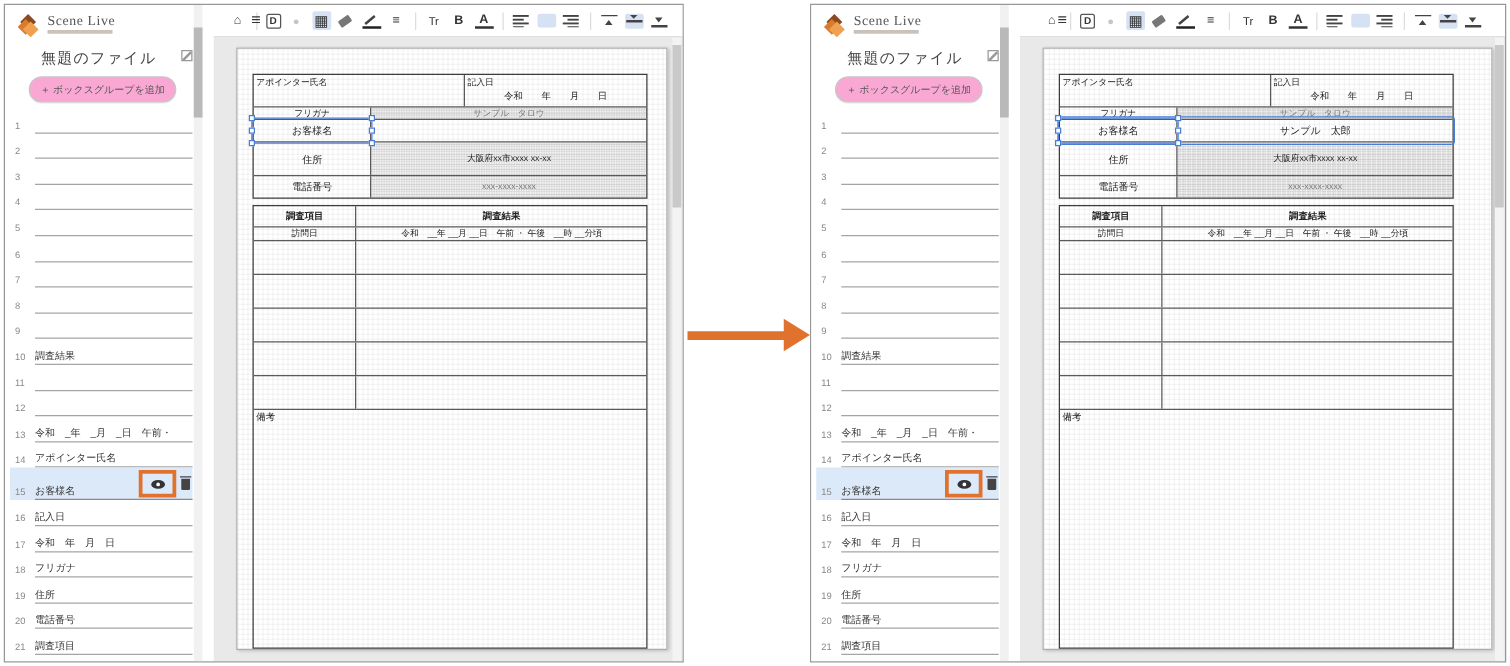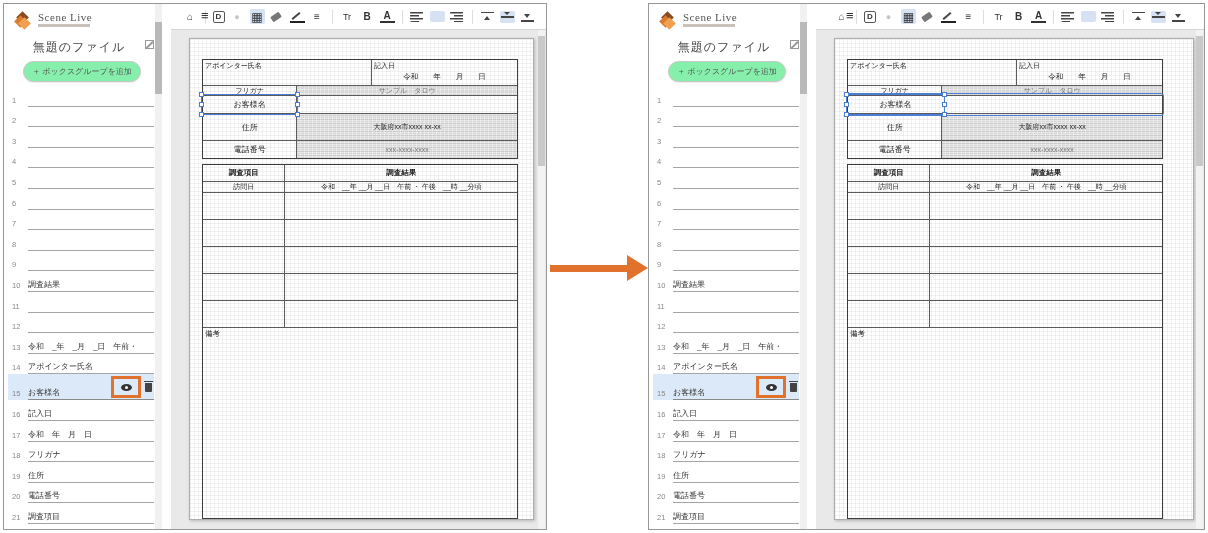--- a/index.html
+++ b/index.html
@@ -20,21 +20,21 @@
   .logo-diamond i:nth-child(1){left:5px;top:1px;background:#8a4a22;}
   .logo-diamond i:nth-child(2){left:3px;top:5px;background:#d97b2e;}
   .logo-diamond i:nth-child(3){left:7px;top:7px;background:#f0a050;}
   .logo-text{font-family:"Liberation Serif","DejaVu Serif",serif;font-size:11px;color:#555;letter-spacing:.5px;line-height:11px;}
   .logo-tag{margin-top:1px;width:52px;height:3px;background:#c9c2bb;}
   .file-title-row{position:absolute;left:0;top:33px;width:150px;text-align:center;}
   .file-title{font-size:12px;color:#444;letter-spacing:1px;margin-top:20px;}
   .i-edit{position:absolute;left:141px;top:36px;width:9px;height:9px;border:1px solid #999;}
   .i-edit::after{content:"";position:absolute;width:9px;height:1.5px;background:#999;transform:rotate(-45deg);top:3px;left:-1px;}
   .add-btn{position:absolute;left:19px;top:57px;width:118px;height:21px;border:1px solid #c6c6c6;border-radius:11px;
-    background:#86efac;font-size:8px;color:#555;display:flex;align-items:center;justify-content:center;box-shadow:0 1px 1px rgba(0,0,0,.08);}
+    background:#f9a8d4;font-size:8px;color:#555;display:flex;align-items:center;justify-content:center;box-shadow:0 1px 1px rgba(0,0,0,.08);}
   .rows{position:absolute;left:8px;top:82px;width:142px;}
   .srow{height:20.6px;display:flex;align-items:flex-end;gap:3px;position:relative;}
   .snum{font-size:7.5px;color:#888;width:13px;padding-bottom:2px;flex:none;}
   .sline{flex:1;border-bottom:1px solid #a5a5a5;font-size:8px;color:#333;height:100%;display:flex;align-items:flex-end;
     padding-bottom:1px;white-space:nowrap;overflow:hidden;}
   .srow.sel{height:26px;background:#dce9f8;margin-left:-4px;padding-left:4px;}
   .srow.sel .sline{border-color:#8a8a8a;}
   .sel-icons{position:absolute;right:0;bottom:2px;display:flex;align-items:center;gap:4px;}
   .eye-box{width:30px;height:22px;border:3.5px solid #e1722e;display:flex;align-items:center;justify-content:center;}
   .i-eye{width:11px;height:11px;position:relative;display:inline-block;}
@@ -530,20 +530,23 @@
             <span>お客様名</span>
             <span class="selbox">
                 <i class="h h1"></i>
                 <i class="h h2"></i>
                 <i class="h h3"></i>
                 <i class="h h4"></i>
                 <i class="h h5"></i>
                 <i class="h h6"></i>
               </span>
           </div>
+          <div class="fc w221 cc">
+              <span>サンプル　太郎</span>
+            </div>
         </div>
         <div class="fr r4">
           <div class="fc w95 cc">
               <span>住所</span>
             </div>
           <div class="fc w221 cc shaded">
               <span class="tiny">大阪府xx市xxxx xx-xx</span>
             </div>
         </div>
         <div class="fr r5">

